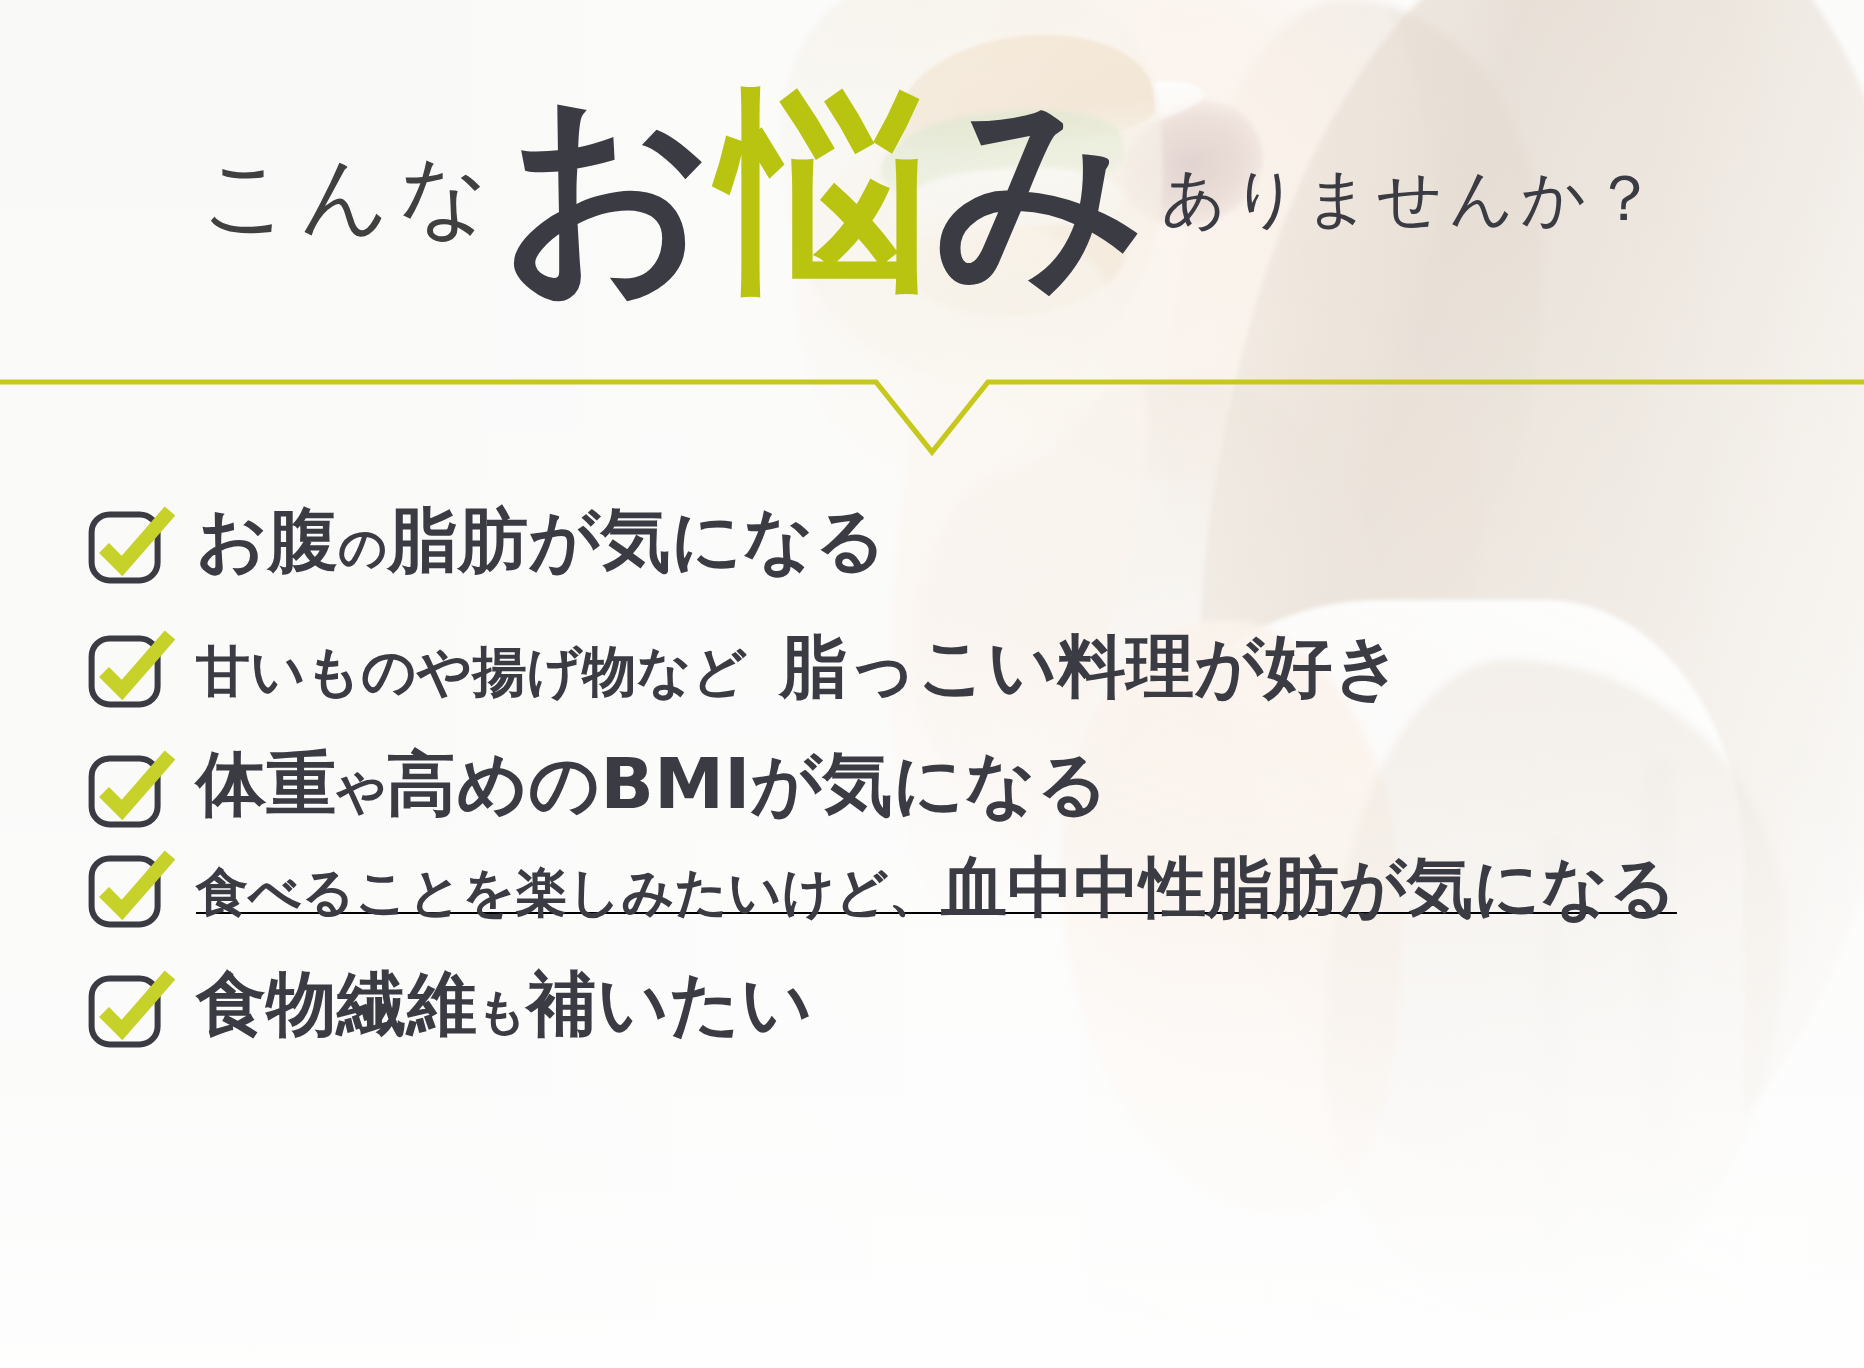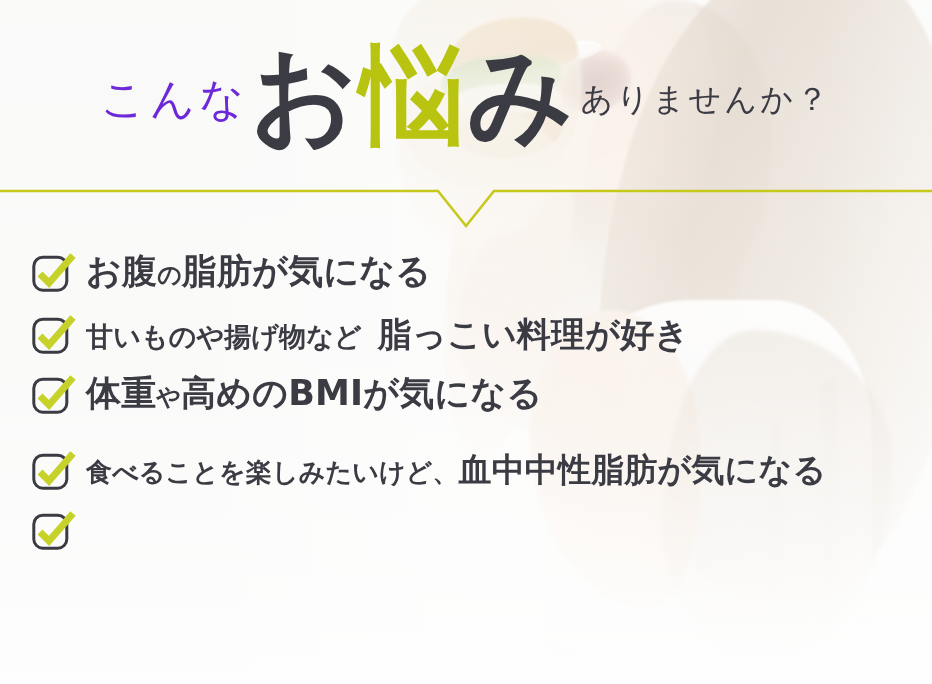--- a/index.html
+++ b/index.html
@@ -286,21 +286,21 @@
     height:150px;
     display:flex;
     align-items:center;
     justify-content:center;
     white-space:nowrap;
   }
   .hl-small{
     font-family:"DejaVu Sans","Liberation Sans",sans-serif;
     font-size:44px;
     font-weight:400;
-    color:#6d28d9;
+    color:#404040;
     letter-spacing:.10em;
     line-height:1;
     position:relative;
     top:6px;
   }
   .hl-big{
     font-family:"DejaVu Serif","Liberation Serif",serif;
     font-size:104px;
     font-weight:700;
     line-height:1;
@@ -335,27 +335,27 @@
   #checklist{
     position:absolute;
     left:0;top:252px;
     width:932px;
   }
   .row{
     position:relative;
     display:flex;
     align-items:center;
     height:auto;
-    padding-left:32px;
+    padding-left:44px;
     white-space:nowrap;
   }
   .row.r1{margin-bottom:22px;}
   .row.r2{margin-bottom:20px;}
-  .row.r3{margin-bottom:36px;}
-  .row.r4{margin-bottom:20px;}
+  .row.r3{margin-bottom:10px;}
+  .row.r4{margin-bottom:20px;text-decoration:underline;}
 
   .cbox{
     flex:0 0 auto;
     width:44px;height:40px;
     margin-right:10px;
     position:relative;
     top:1px;
   }
   .rowtext{
     color:#3b3b43;
@@ -464,17 +464,20 @@
         </span>
       </div>
 
       <div class="row r5">
         <span class="cbox">
           <svg viewBox="0 0 44 40" width="44" height="40">
             <rect x="1.8" y="4.2" width="33" height="33" rx="9" ry="9" fill="none" stroke="#3b3b43" stroke-width="3"></rect>
             <polyline points="8,21 17,30 41,2.5" fill="none" stroke="#c6d22a" stroke-width="7" stroke-linecap="butt" stroke-linejoin="miter"></polyline>
           </svg>
         </span>
+        <span class="rowtext">
+          <span class="t-lg">食物繊維</span><span class="t-sm">も</span><span class="t-lg">補いたい</span>
+        </span>
       </div>
 
     </div>
   </div>
 </div>
 
 </body></html>

